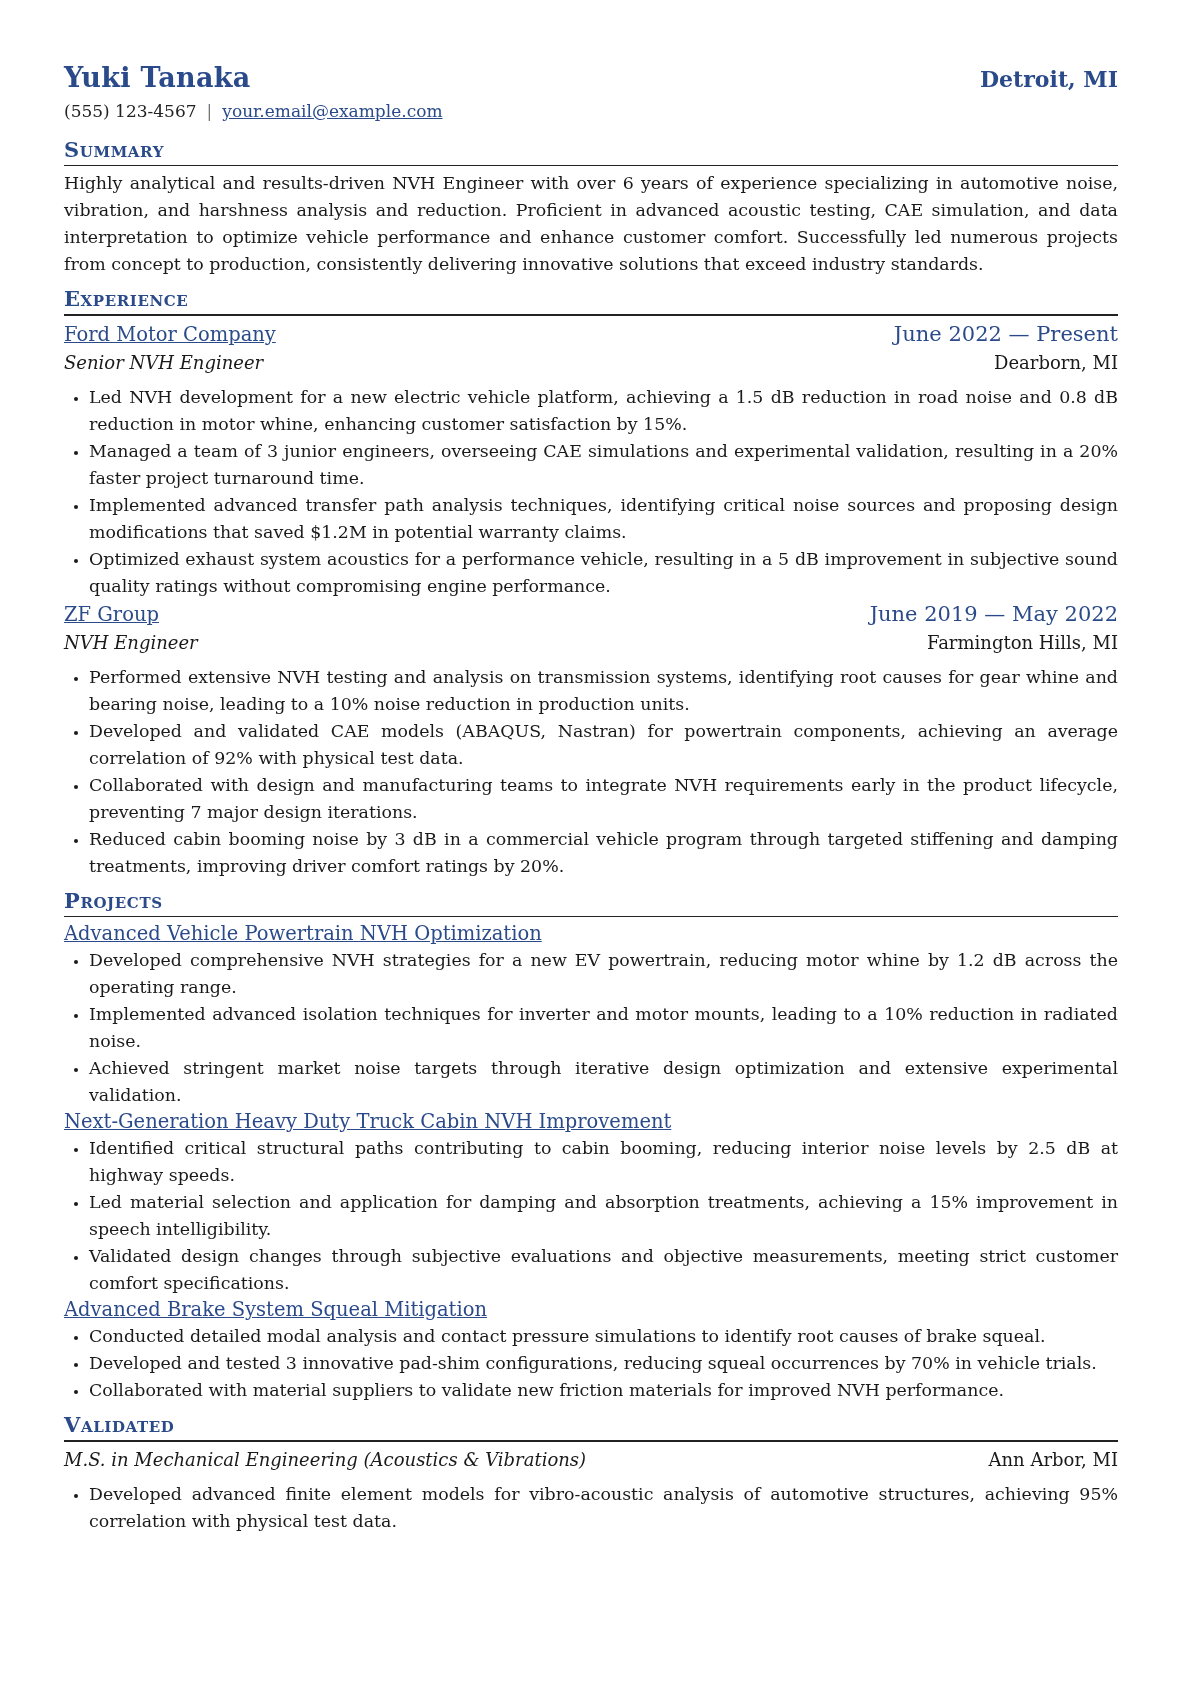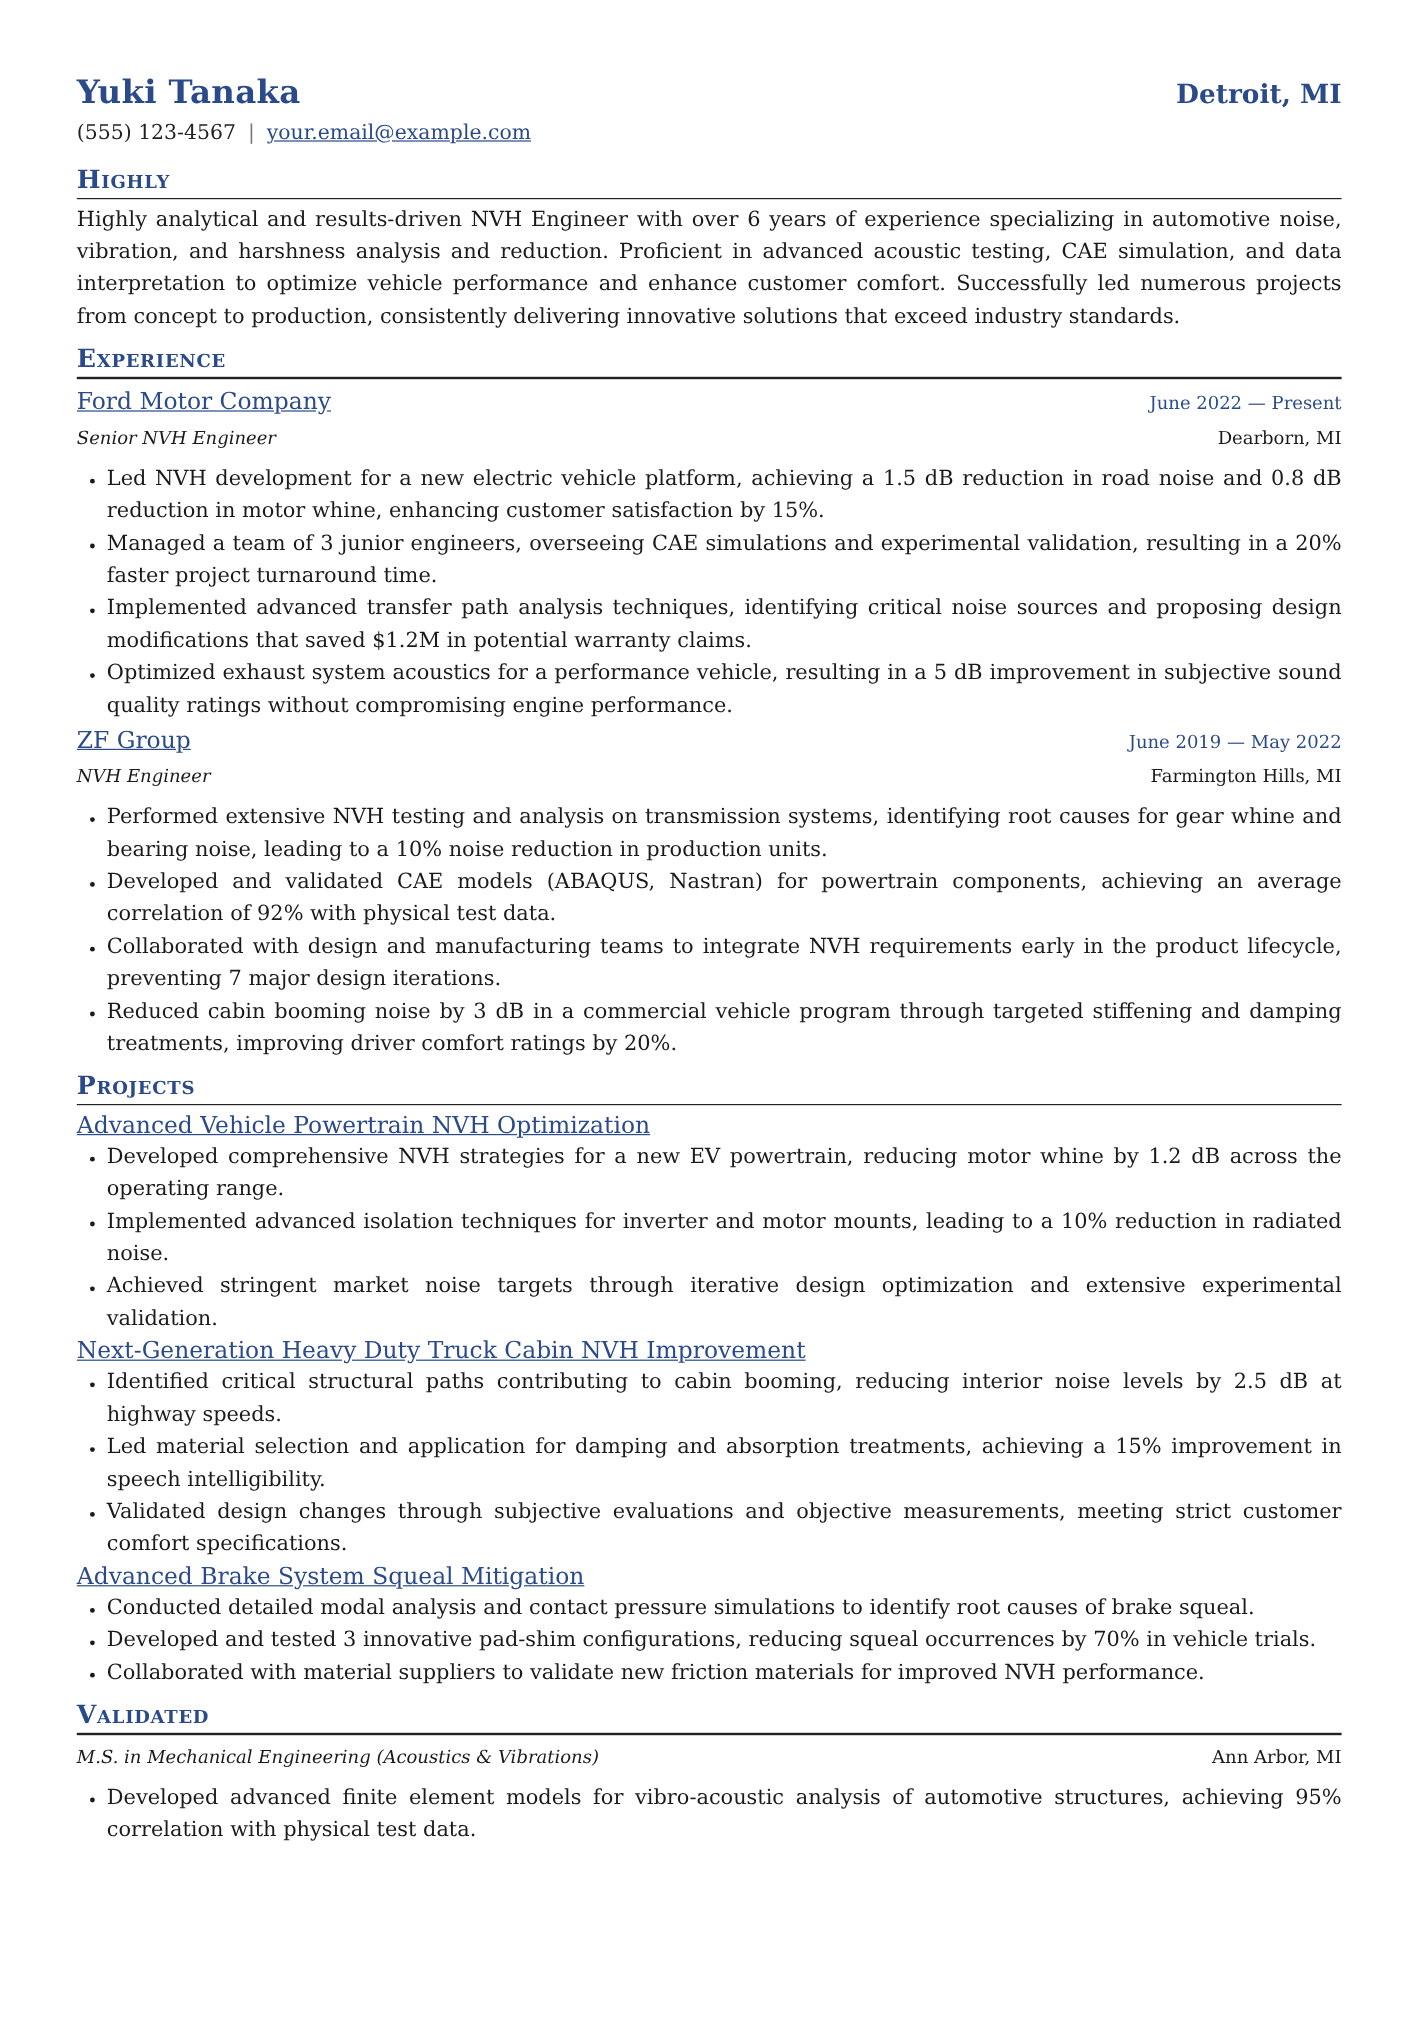--- a/index.html
+++ b/index.html
@@ -12,22 +12,22 @@
   .contact { font-size: 17px; margin-top: 8px; color: #222; }
   .contact .sep { color: #777; margin: 0 10px; }
   .contact a { color: #2a4a8a; text-decoration: underline; }
   .section { margin-top: 14px; }
   .section-title { font-size: 21px; font-weight: bold; color: #2a4a8a; font-variant: small-caps;
                    letter-spacing: 0.6px; line-height: 26px; }
   .rule { height: 1.4px; background: #222; margin-top: 2px; margin-bottom: 4px; }
   .para { font-size: 17.4px; line-height: 27px; text-align: justify; }
   .entry-head { font-size: 19.5px; line-height: 29px; }
   .org { color: #2a4a8a; text-decoration: underline; font-size: 19.5px; }
-  .dates { color: #2a4a8a; font-size: 15px; }
-  .sub { font-size: 15px; line-height: 28px; gap: 44px; }
+  .dates { color: #2a4a8a; font-size: 21px; }
+  .sub { font-size: 18px; line-height: 28px; gap: 44px; }
   .role { font-style: italic; }
   ul { margin: 7px 0 0 0; padding-left: 25px; }
   li { font-size: 17.4px; line-height: 27px; text-align: justify; padding-left: 0; }
   li::marker { font-size: 13px; }
   .proj-title { font-size: 19.5px; line-height: 26px; color: #2a4a8a; text-decoration: underline; }
   .proj ul { margin-top: 0; }
 </style>
 </head>
 <body>
 
@@ -35,21 +35,21 @@
 
   <div class="row">
     <span class="name">Yuki Tanaka</span>
     <span class="city">Detroit, MI</span>
   </div>
   <div class="contact">
     <span>(555) 123-4567</span><span class="sep">|</span><a>your.email@example.com</a>
   </div>
 
   <div class="section" style="margin-top:16px">
-    <div class="section-title">Highly</div>
+    <div class="section-title">Summary</div>
     <div class="rule"></div>
     <div class="para">Highly analytical and results-driven NVH Engineer with over 6 years of experience specializing in automotive noise, vibration, and harshness analysis and reduction. Proficient in advanced acoustic testing, CAE simulation, and data interpretation to optimize vehicle performance and enhance customer comfort. Successfully led numerous projects from concept to production, consistently delivering innovative solutions that exceed industry standards.</div>
   </div>
 
   <div class="section" style="margin-top:8px">
     <div class="section-title">Experience</div>
     <div class="rule"></div>
 
     <div>
       <div class="row entry-head">

